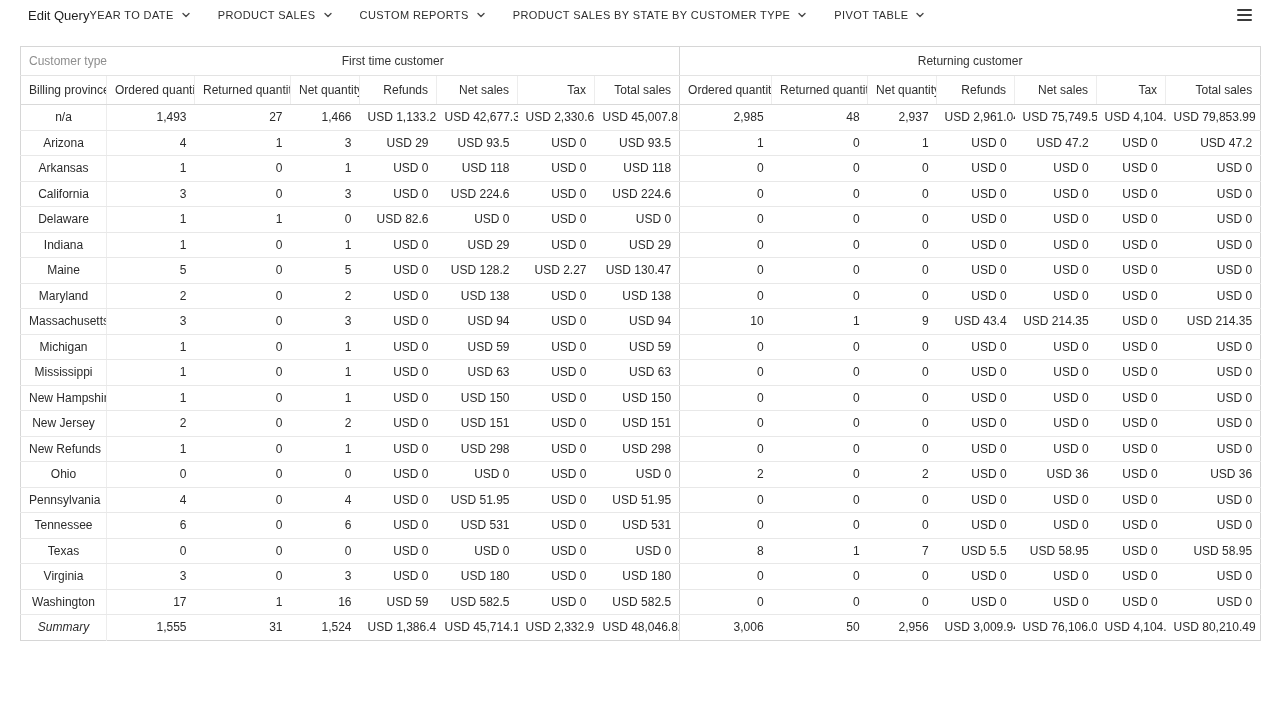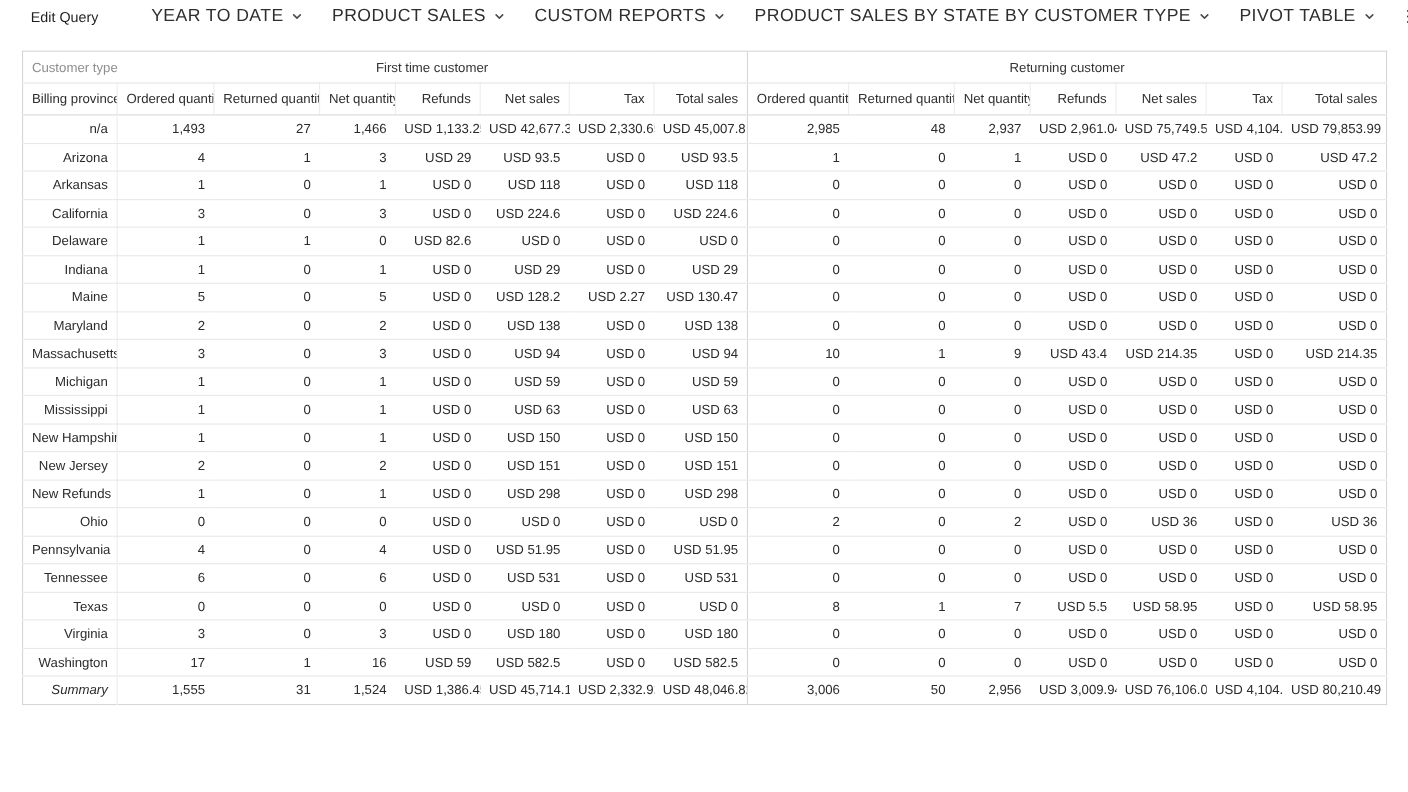--- a/index.html
+++ b/index.html
@@ -15,30 +15,29 @@
   
   .topbar {
     display: flex;
     align-items: center;
     height: 30px;
     padding: 0 26px 0 28px;
   }
   .topbar-title {
     font-size: 13px;
     color: #1f1f1f;
-    margin-right: 48px;
     white-space: nowrap;
     cursor: pointer;
   }
   .menu {
     display: flex;
     align-items: center;
     gap: 7px;
     margin-right: 27px;
-    font-size: 16px;
+    font-size: 11px;
     letter-spacing: 0.4px;
     color: #2e2e2e;
     white-space: nowrap;
     cursor: pointer;
   }
   .chevron { width: 10px; height: 10px; flex: 0 0 auto; }
   .hamburger {
     margin-left: auto;
     display: flex;
     flex-direction: column;
@@ -83,21 +82,21 @@
     border-left: 1px solid #ededed;
   }
   tr.cols-row th.corner { text-align: left; border-left: none; }
   .g2 { border-left: 1px solid #d6d6d6 !important; }
   tbody td {
     height: 25.5px;
     border-bottom: 1px solid #e8e8e8;
     text-align: right;
   }
   tbody td.province {
-    text-align: right;
+    text-align: center;
     border-right: 1px solid #ededed;
   }
   tbody tr:last-child td { border-bottom: none; }
   tbody td.province.summary { font-style: italic; }
 </style>
 </head>
 <body>
 
 <div class="topbar">
   <div class="topbar-title">Edit Query</div>

